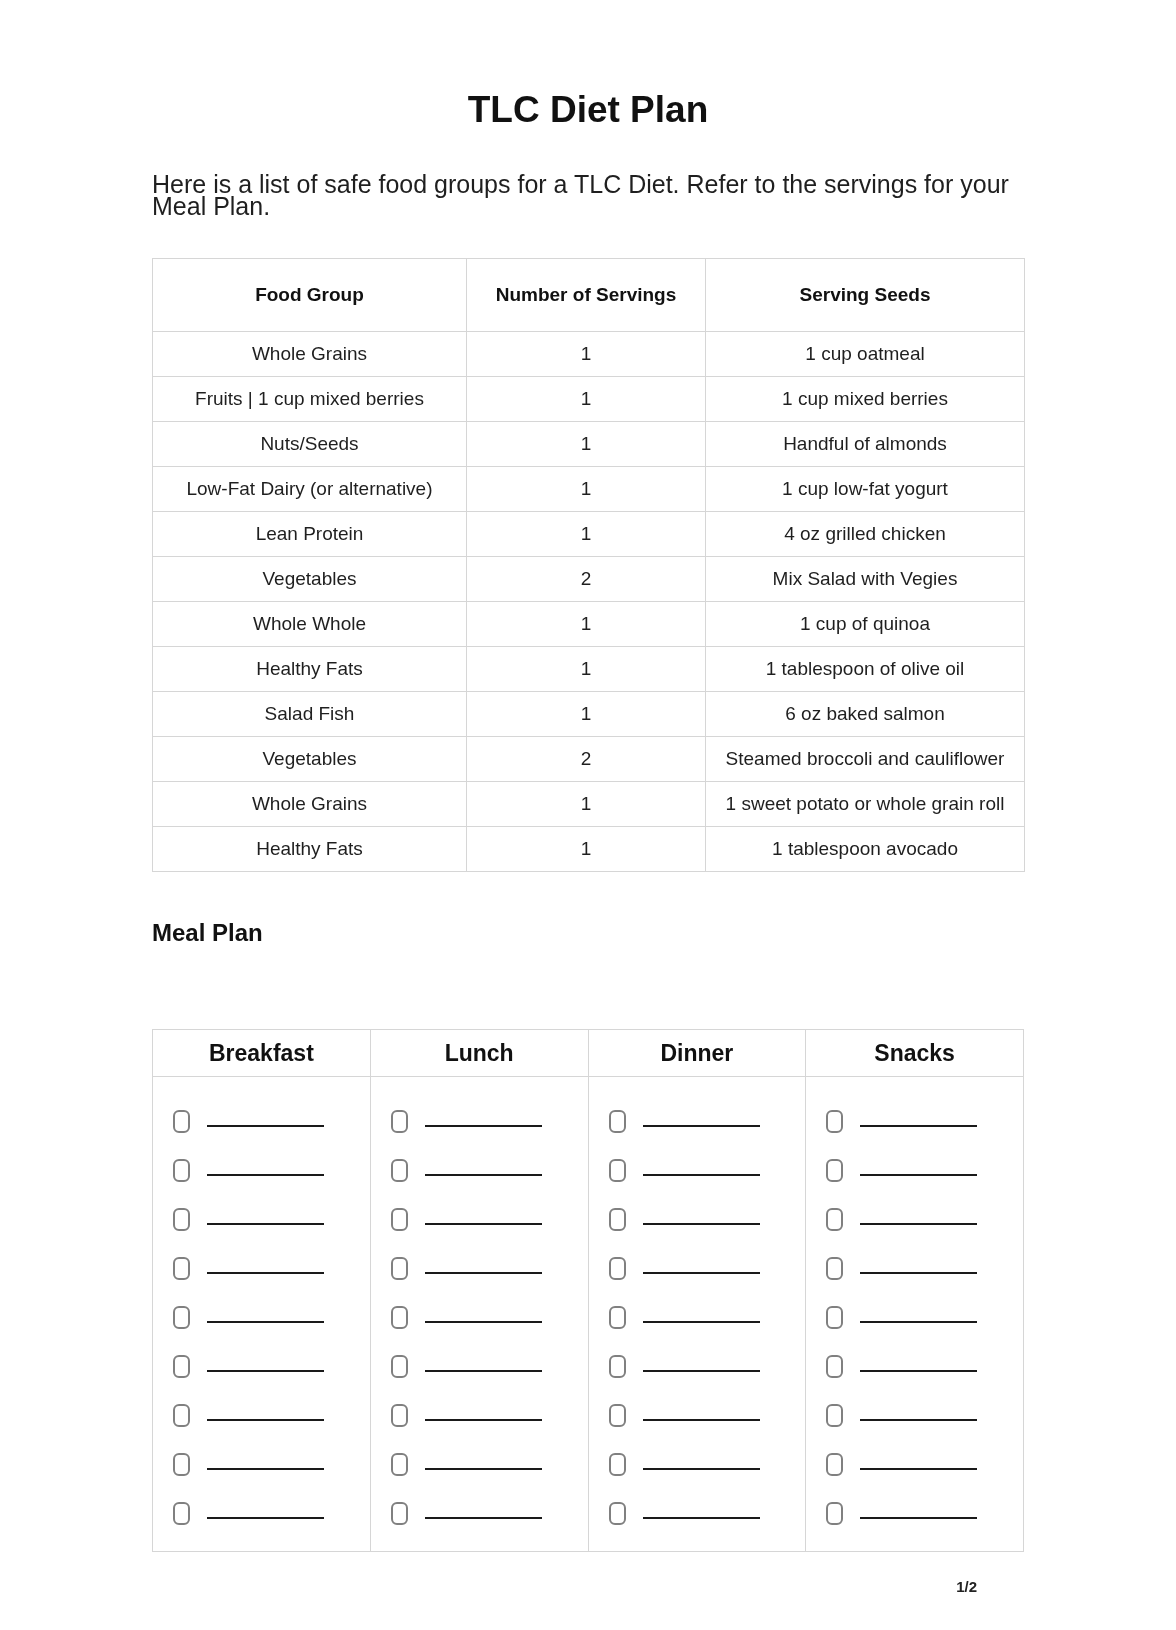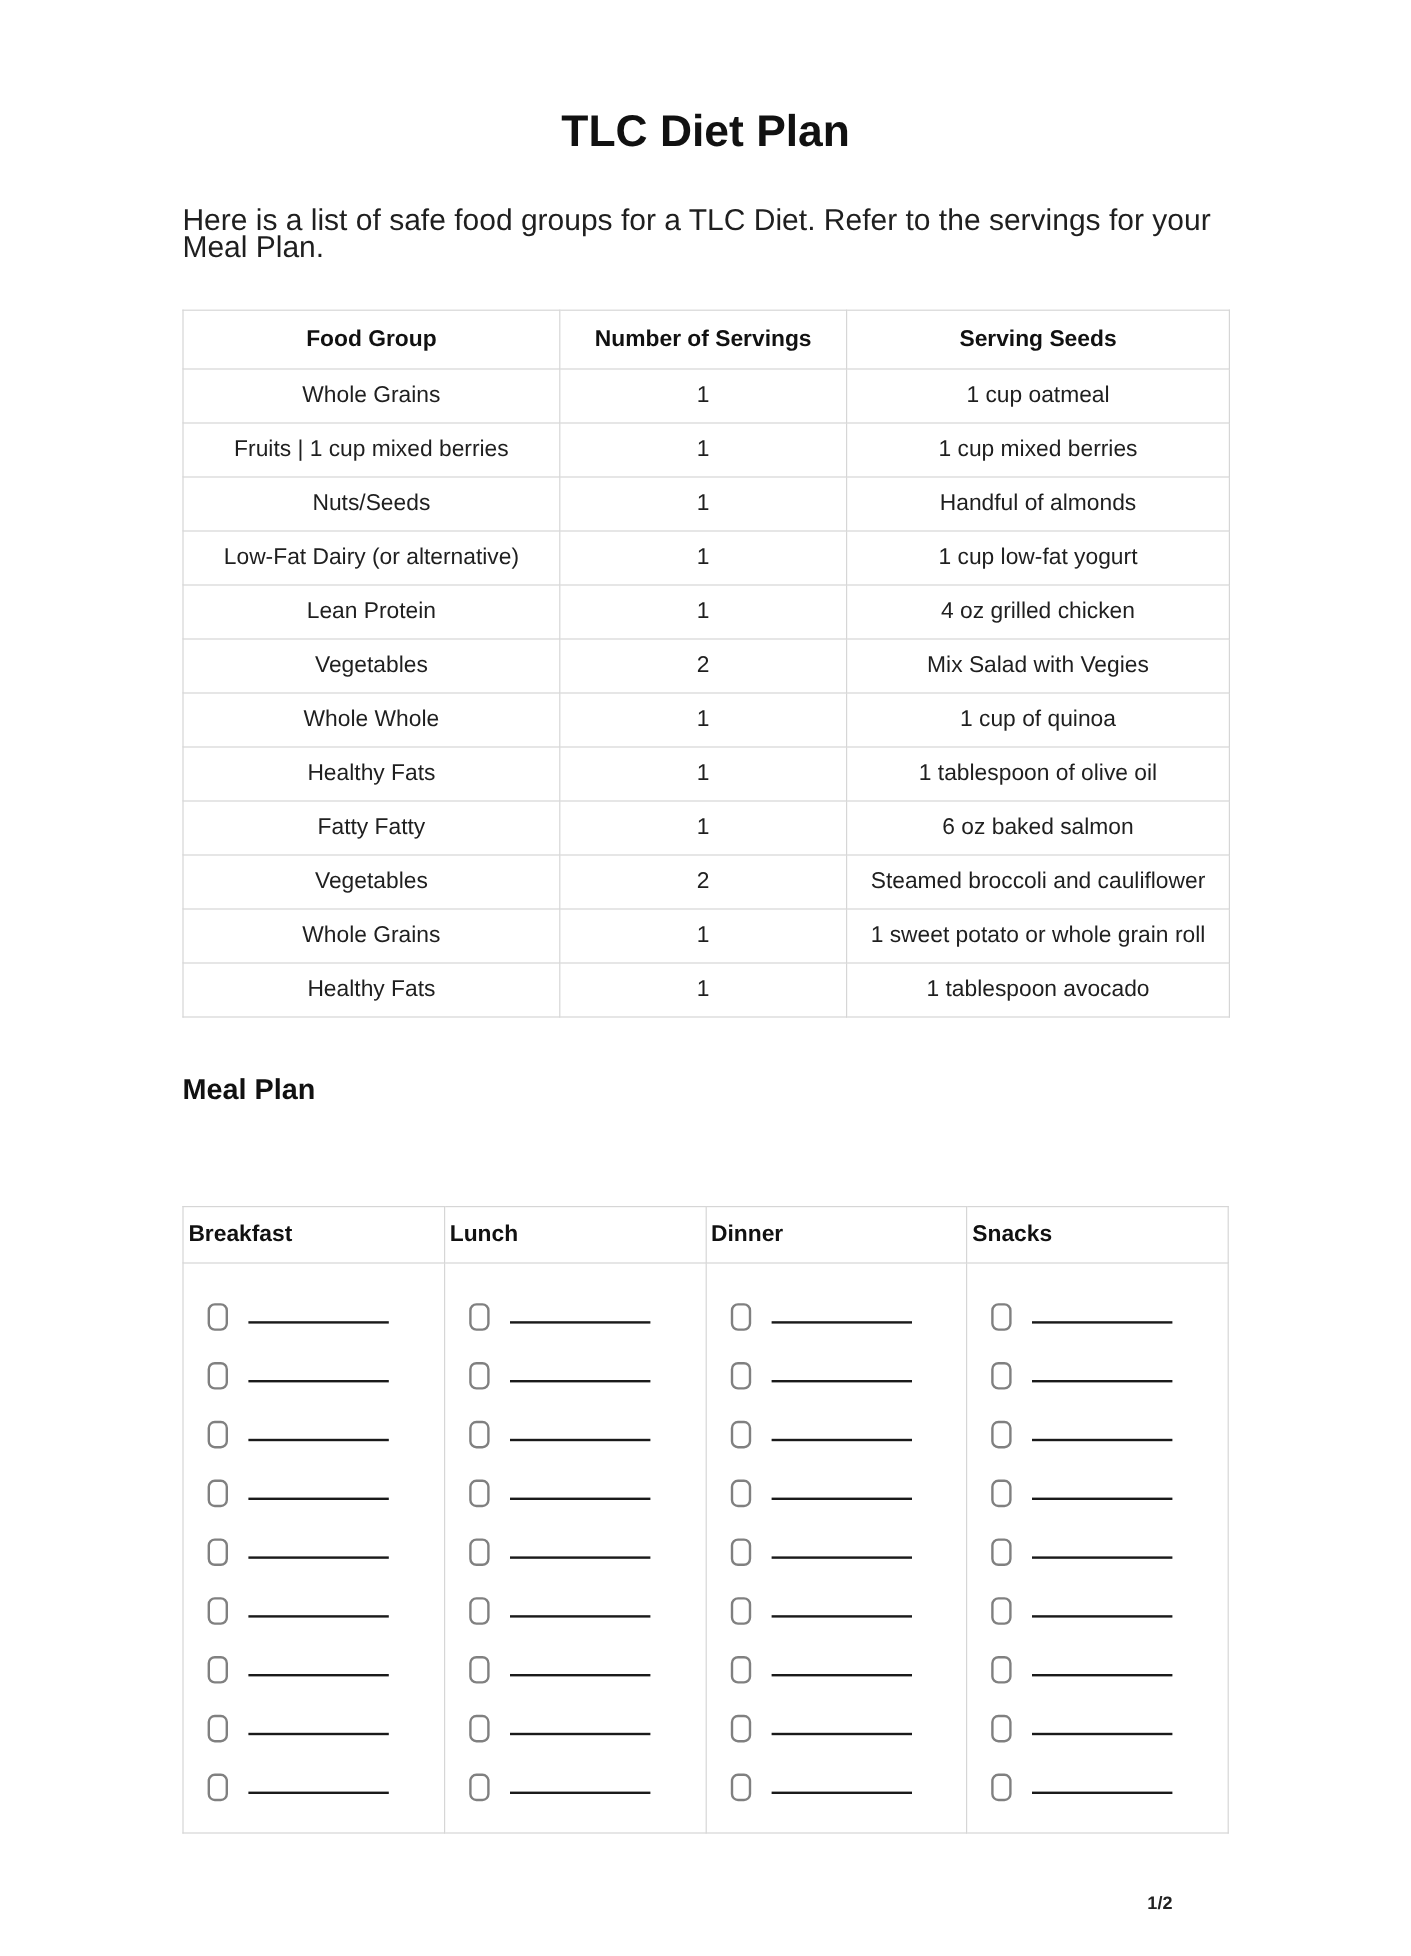--- a/index.html
+++ b/index.html
@@ -33,21 +33,21 @@
   }
   table.food-table th, table.food-table td {
     border: 1px solid #d6d6d6;
     text-align: center;
     vertical-align: middle;
     font-size: 19px;
     color: #1f1f1f;
   }
   table.food-table th {
     font-weight: bold;
-    padding: 12px 8px;
+    padding: 24px 8px;
     line-height: 24px;
     color: #111111;
   }
   table.food-table td {
     padding: 10px 15px;
     line-height: 24px;
   }
 
   .meal-heading {
     margin: 47px 0 0 0;
@@ -60,23 +60,23 @@
     margin-top: 82px;
     width: 872px;
     border-collapse: collapse;
     table-layout: fixed;
   }
   table.meal-table th, table.meal-table td {
     border: 1px solid #d6d6d6;
   }
   table.meal-table th {
     font-weight: bold;
-    font-size: 19px; line-height: 24px;
+    font-size: 23px; line-height: 24px;
     padding: 11px 4px;
-    text-align: left;
+    text-align: center;
     color: #111111;
   }
   table.meal-table td {
     vertical-align: top;
     padding: 33px 0 26px 20px;
   }
   .entry {
     display: flex;
     align-items: flex-end;
     height: 23px;
@@ -163,21 +163,21 @@
             <td>Whole Whole</td>
             <td>1</td>
             <td>1 cup of quinoa</td>
           </tr>
           <tr>
             <td>Healthy Fats</td>
             <td>1</td>
             <td>1 tablespoon of olive oil</td>
           </tr>
           <tr>
-            <td>Fatty Fatty</td>
+            <td>Salad Fish</td>
             <td>1</td>
             <td>6 oz baked salmon</td>
           </tr>
           <tr>
             <td>Vegetables</td>
             <td>2</td>
             <td>Steamed broccoli and cauliflower</td>
           </tr>
           <tr>
             <td>Whole Grains</td>

